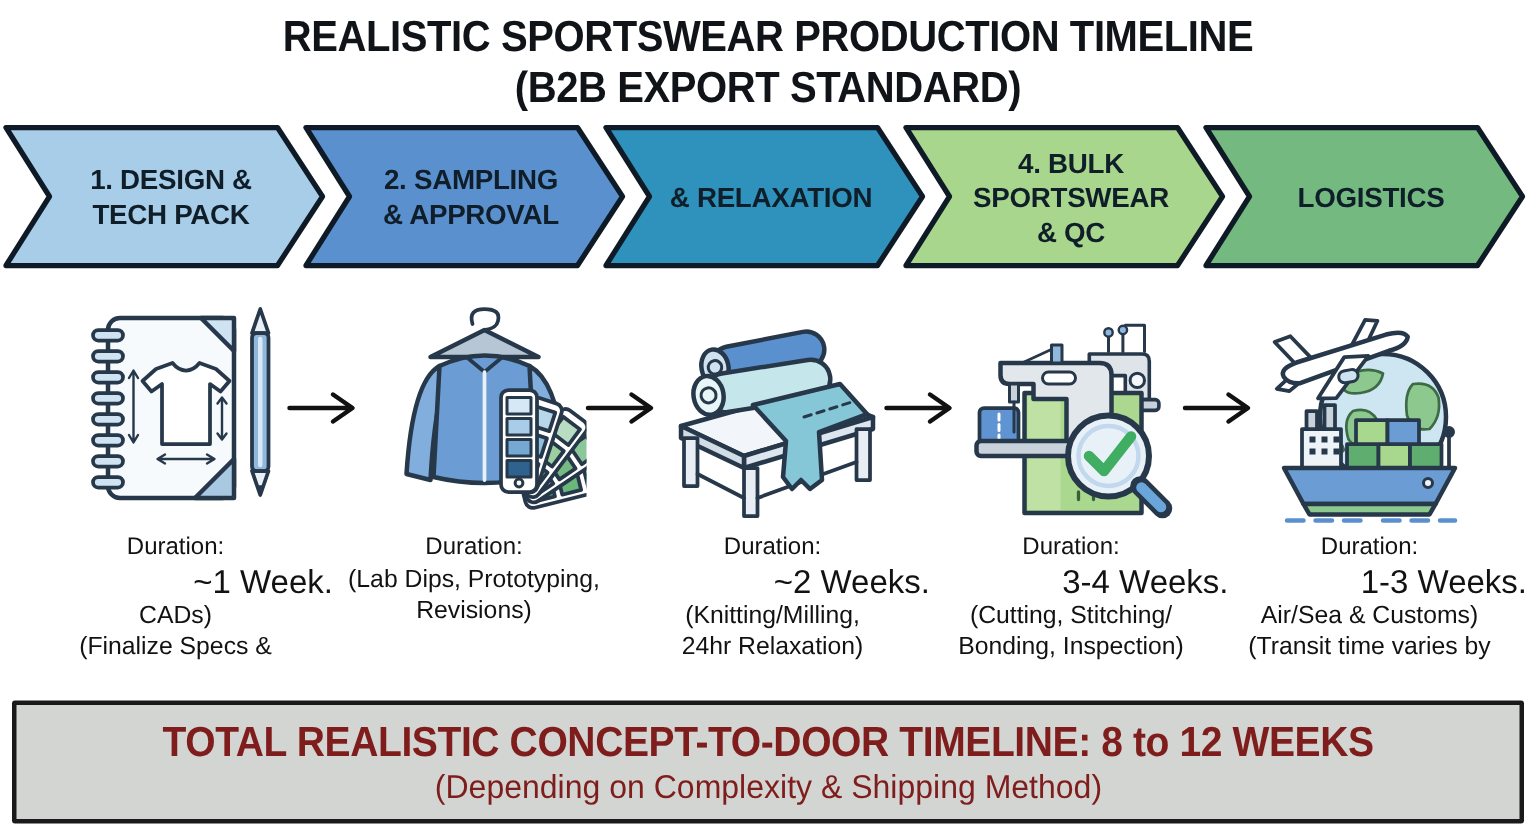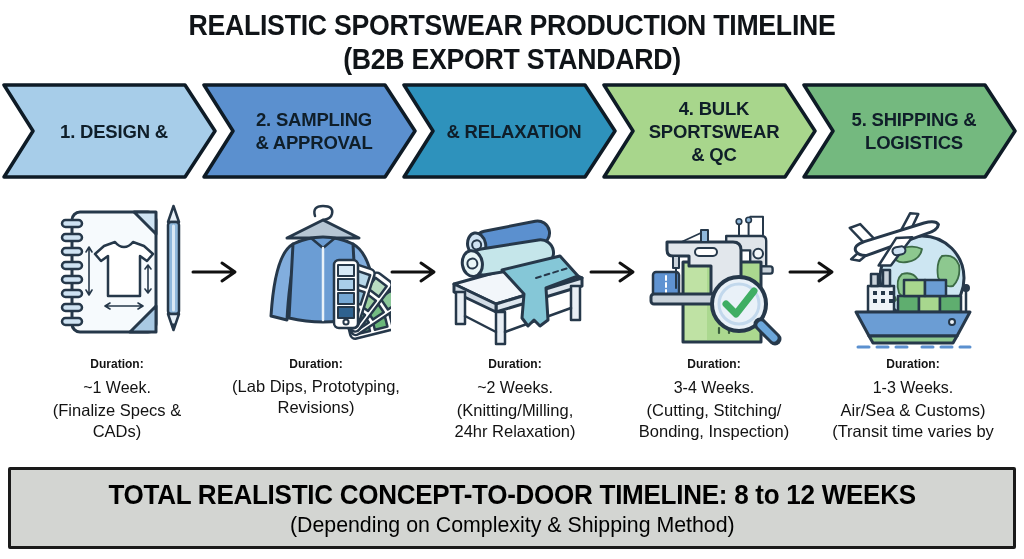--- a/index.html
+++ b/index.html
@@ -13,47 +13,48 @@
   .chev svg{position:absolute;left:0;top:0;}
   .chev-label{position:absolute;left:0;top:0;width:216px;height:98px;box-sizing:border-box;
               display:flex;flex-direction:column;align-items:center;justify-content:center;
               padding:0 28px 0 36px;text-align:center;font-weight:700;font-size:18.5px;
               line-height:23px;color:#0f1e29;letter-spacing:-.2px;}
   
   .icon-col{position:absolute;top:198px;width:150px;height:152px;display:flex;align-items:center;justify-content:center;}
   .arrow{position:absolute;top:259px;width:52px;height:26px;}
   
   .dur-col{position:absolute;top:353px;width:210px;text-align:center;color:#121212;}
-  .dur-label{font-weight:700;font-size:12px;line-height:23px;}
-  .dur-time{font-size:16px;line-height:24px;}
+  .dur-label{font-weight:400;font-size:16px;line-height:23px;}
+  .dur-time{font-size:22px;line-height:24px;text-align:right;}
   .dur-note{font-size:16.5px;line-height:21px;white-space:nowrap;}
   
   .footer{position:absolute;left:8px;top:467px;width:1008px;height:82px;box-sizing:border-box;
           background:#d3d5d2;border:3px solid #1a1a1a;border-radius:2px;
-          display:flex;flex-direction:column;align-items:center;justify-content:center;color:#000000;}
+          display:flex;flex-direction:column;align-items:center;justify-content:center;color:#7f1d1d;}
   .footer-l1{font-weight:700;font-size:28px;line-height:33px;transform:scaleX(.93);transform-origin:center;letter-spacing:-.3px;}
   .footer-l2{font-size:22px;line-height:28px;transform:scaleX(.97);transform-origin:center;}
 </style>
 </head>
 <body>
 
 <div class="canvas">
 
   <div class="title-wrap">
     <div class="title-line">REALISTIC SPORTSWEAR PRODUCTION TIMELINE</div>
     <div class="title-line">(B2B EXPORT STANDARD)</div>
   </div>
 
   <div>
     <div class="chev" style="left:2px">
       <svg width="216" height="98" viewBox="0 0 216 98">
           <polygon class="chev-shape" points="2,3 183,3 213,49 183,95 2,95 31,49" fill="#a7cde9" stroke="#0e1b26" stroke-width="3.5" stroke-linejoin="round"></polygon>
         </svg>
       <div class="chev-label">
         <div>1. DESIGN &amp;</div>
+        <div>TECH PACK</div>
         <div></div>
       </div>
     </div>
     <div class="chev" style="left:202px">
       <svg width="216" height="98" viewBox="0 0 216 98">
           <polygon class="chev-shape" points="2,3 183,3 213,49 183,95 2,95 31,49" fill="#5b90cf" stroke="#0e1b26" stroke-width="3.5" stroke-linejoin="round"></polygon>
         </svg>
       <div class="chev-label">
         <div>2. SAMPLING</div>
         <div>&amp; APPROVAL</div>
@@ -77,21 +78,20 @@
         <div>4. BULK</div>
         <div>SPORTSWEAR</div>
         <div>&amp; QC</div>
       </div>
     </div>
     <div class="chev" style="left:802px">
       <svg width="216" height="98" viewBox="0 0 216 98">
           <polygon class="chev-shape" points="2,3 183,3 213,49 183,95 2,95 31,49" fill="#74b97f" stroke="#0e1b26" stroke-width="3.5" stroke-linejoin="round"></polygon>
         </svg>
       <div class="chev-label">
-        <div>5. SHIPPING &amp;</div>
         <div>LOGISTICS</div>
         <div></div>
       </div>
     </div>
   </div>
 
   <div>
 
     <div class="icon-col" style="left:42px">
       <svg width="150" height="152" viewBox="0 0 150 152">
@@ -304,22 +304,22 @@
       <svg width="52" height="26" viewBox="0 0 52 26">
           <path d="M3 13 H43 M32 4 L45 13 L32 22" stroke="#111111" stroke-width="3" fill="none" stroke-linecap="round" stroke-linejoin="round"></path>
         </svg>
     </div>
   </div>
 
   <div>
     <div class="dur-col" style="left:12px">
       <div class="dur-label">Duration:</div>
       <div class="dur-time">~1 Week.</div>
+      <div class="dur-note">CADs)</div>
       <div class="dur-note">(Finalize Specs &amp;</div>
-      <div class="dur-note">CADs)</div>
     </div>
     <div class="dur-col" style="left:211px">
       <div class="dur-label">Duration:</div>
       <div class="dur-note">(Lab Dips, Prototyping,</div>
       <div class="dur-note">Revisions)</div>
     </div>
     <div class="dur-col" style="left:410px">
       <div class="dur-label">Duration:</div>
       <div class="dur-time">~2 Weeks.</div>
       <div class="dur-note">(Knitting/Milling,</div>

